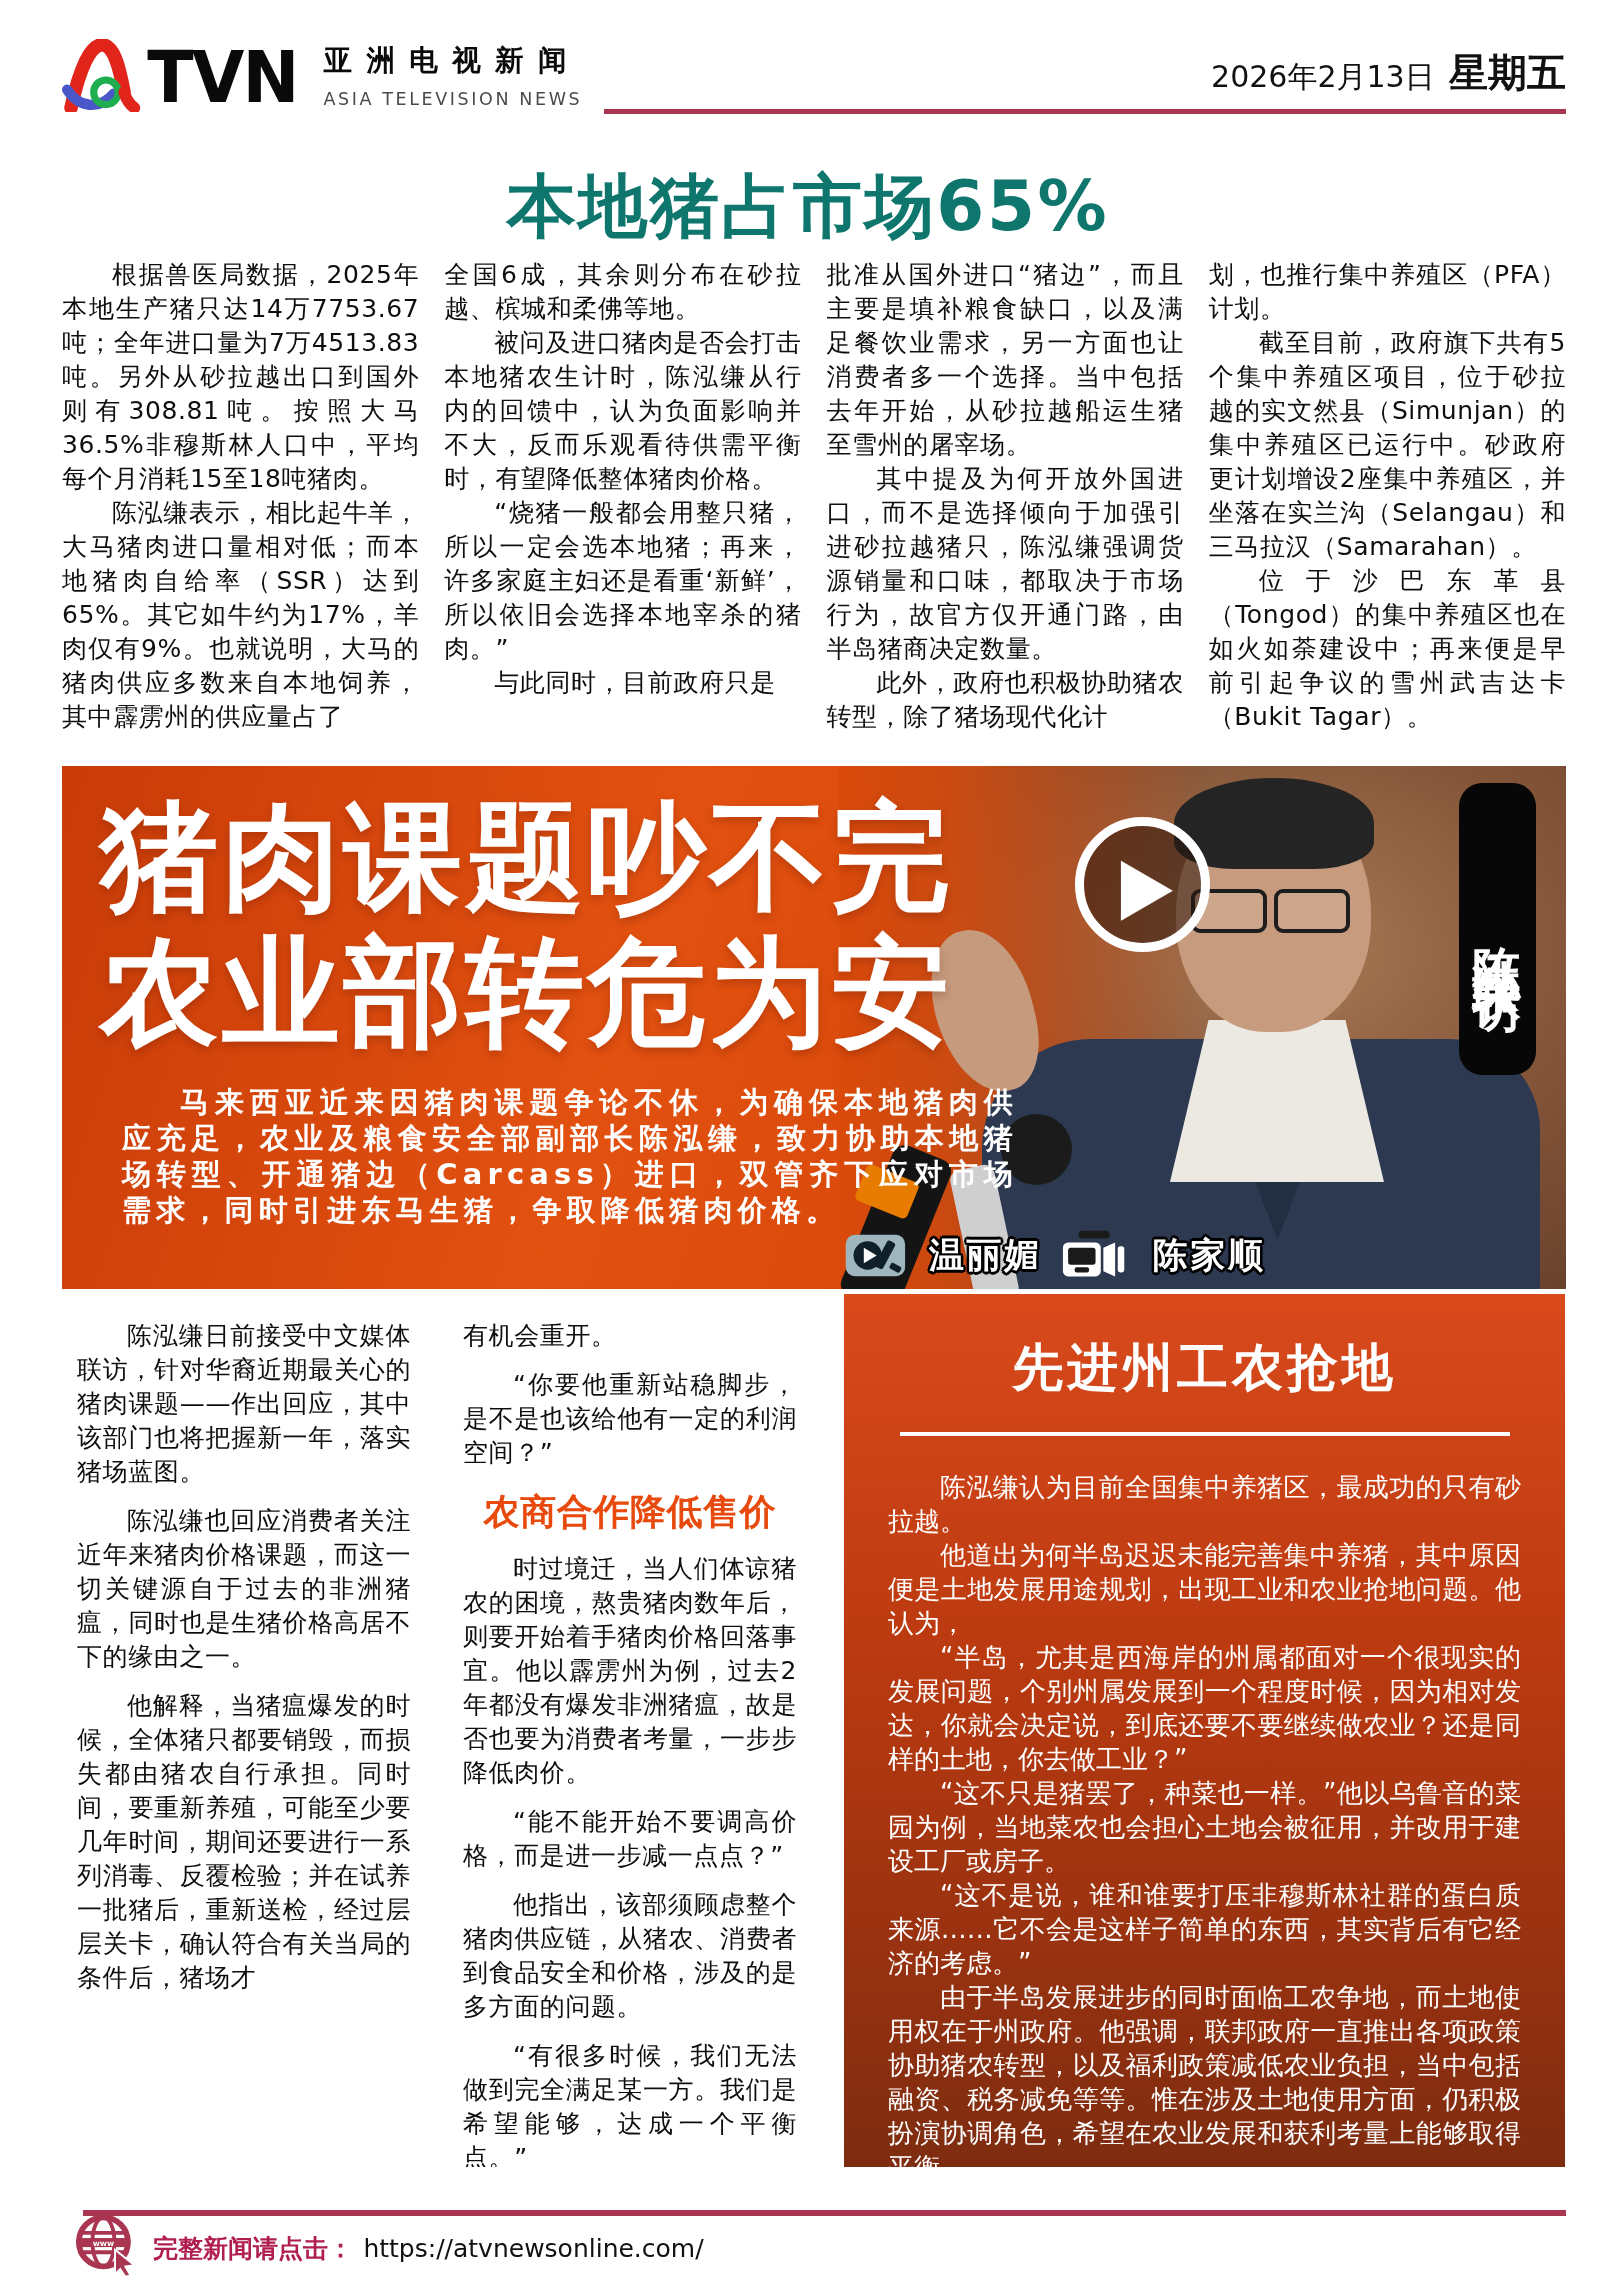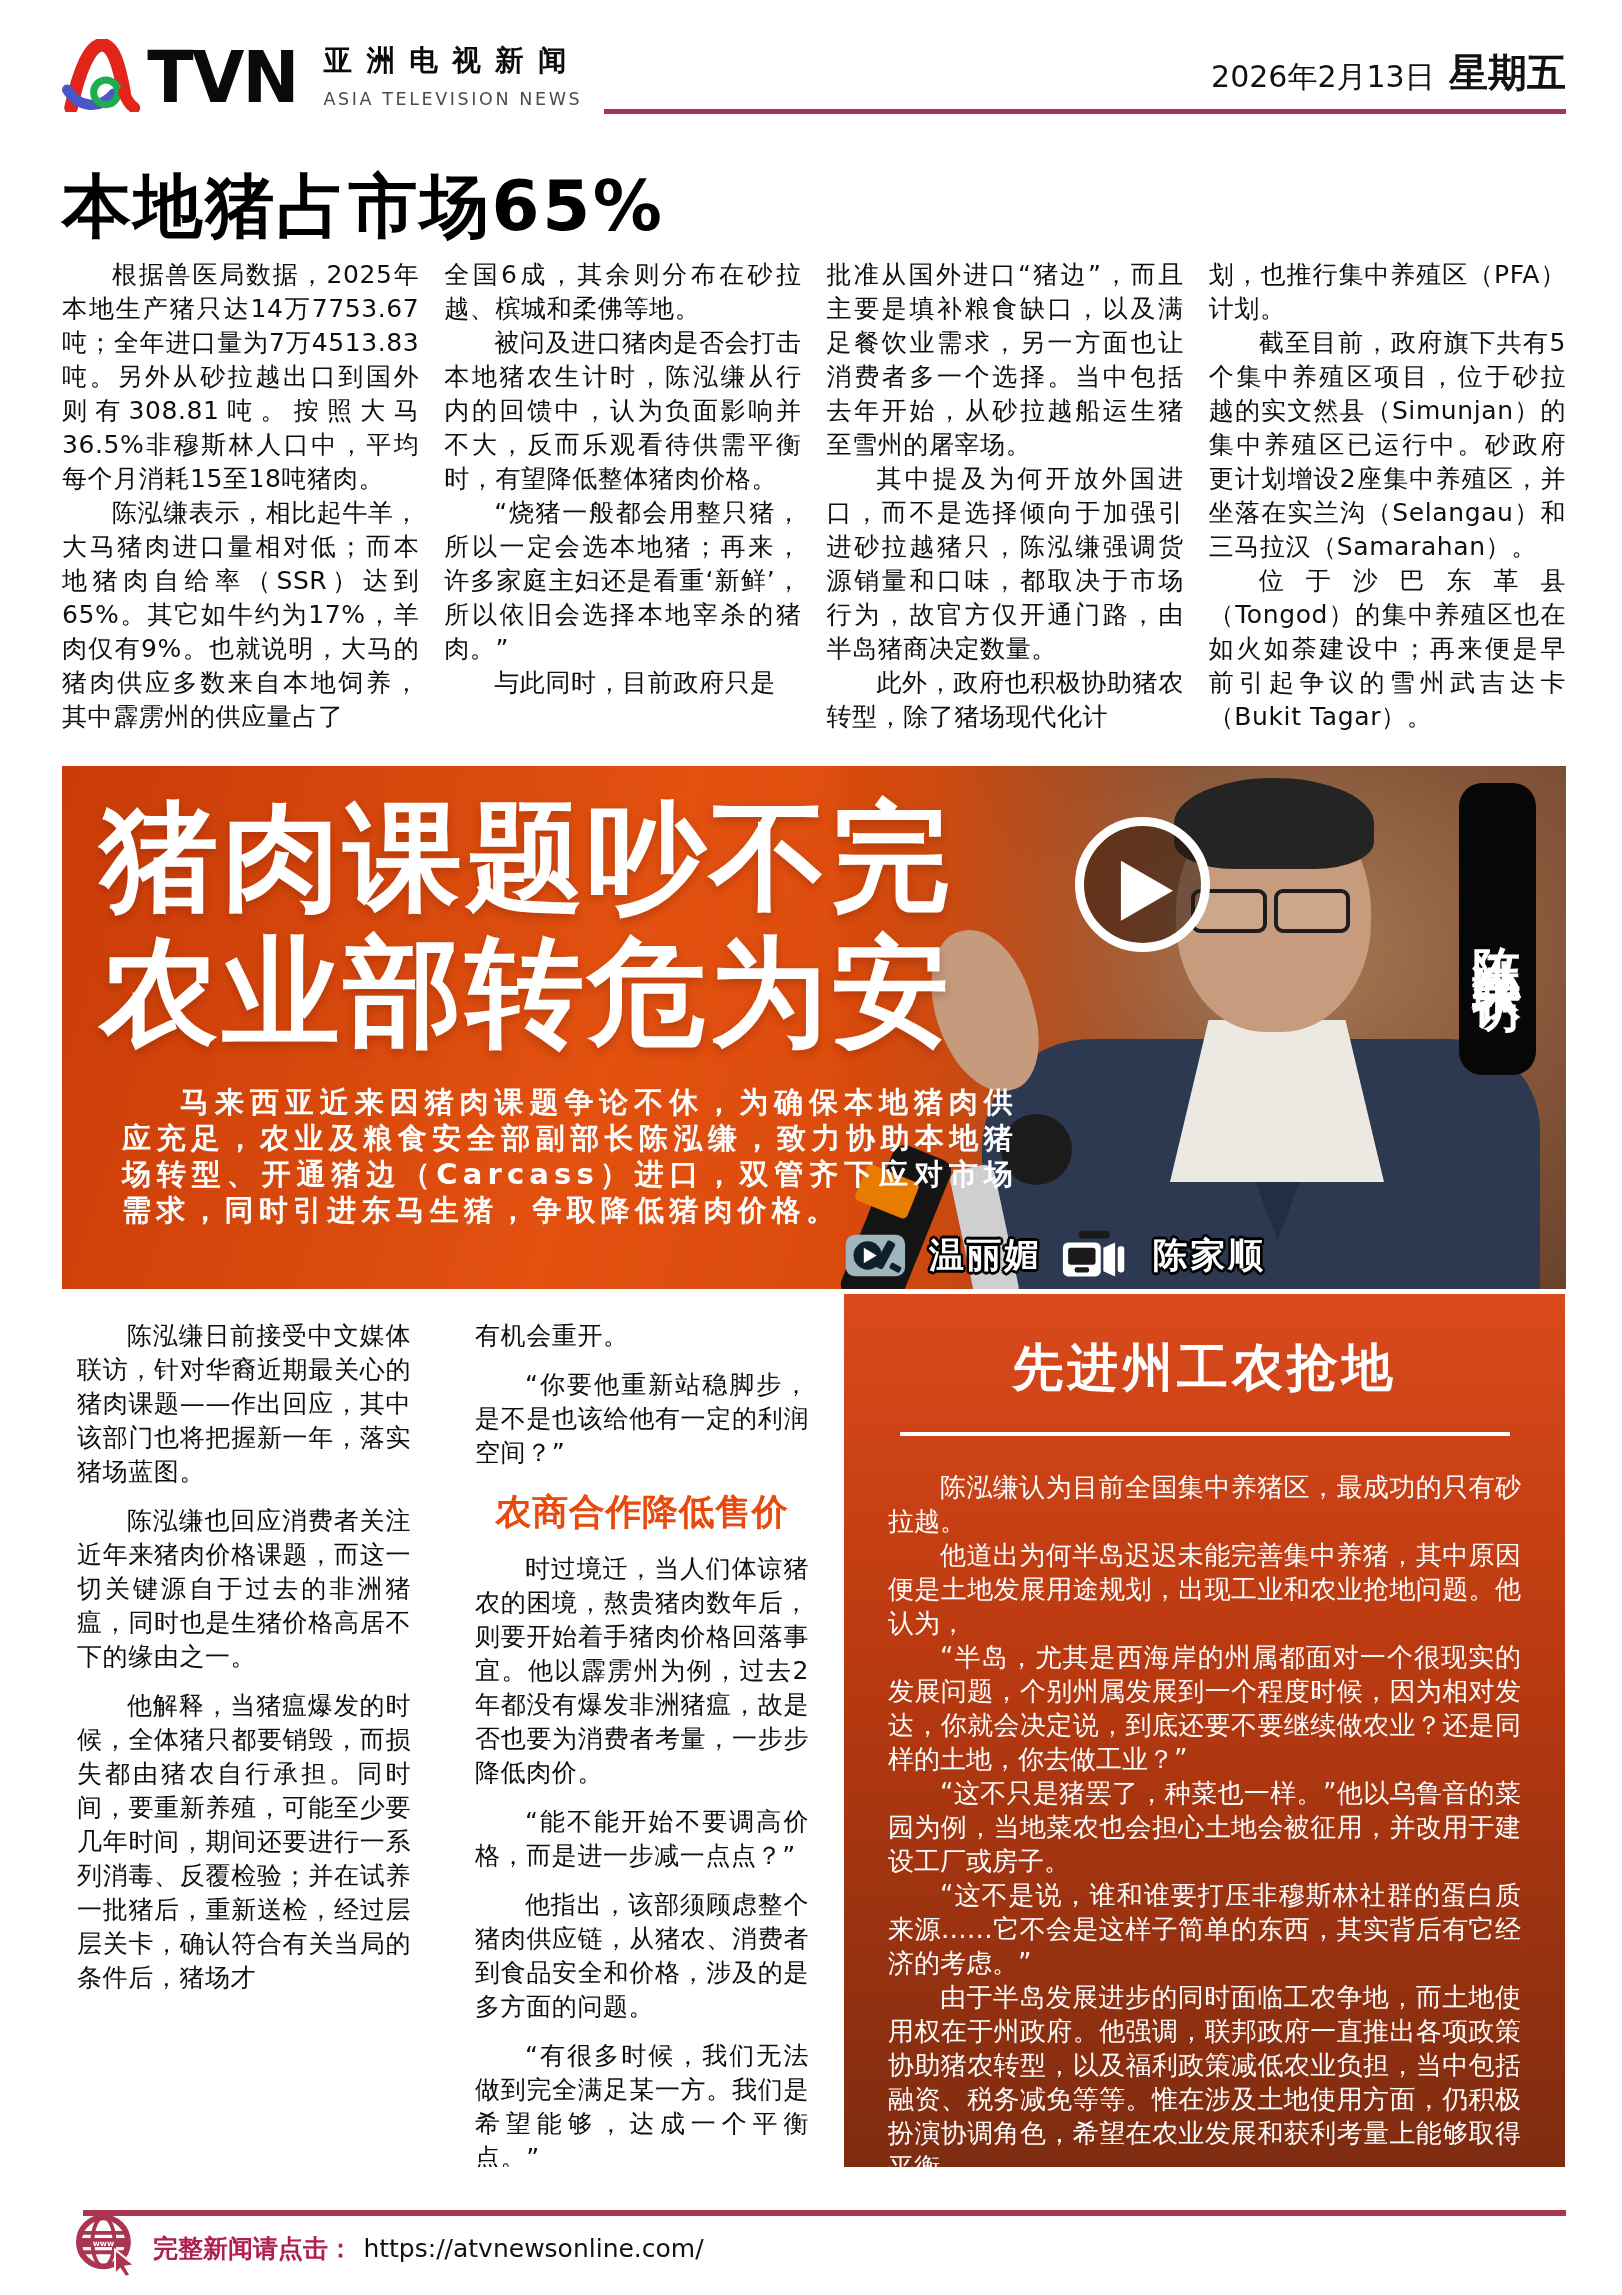--- a/index.html
+++ b/index.html
@@ -13,22 +13,22 @@
   .logo-tvn{font-size:68px;font-weight:800;letter-spacing:-1.9px;color:#0a0a0a;line-height:1;transform:scaleY(1.04);}
   .logo-names{margin-left:26px;padding-bottom:2.6px;}
   .logo-cn{font-size:28.6px;font-weight:700;letter-spacing:14.3px;color:#0a0a0a;white-space:nowrap;}
   .logo-en{font-size:17.5px;font-weight:400;letter-spacing:2.6px;color:#4a4a4a;margin-top:9px;white-space:nowrap;}
   .masthead-rule{position:absolute;left:604px;top:109px;width:962px;height:5.2px;background:#a93550;}
   .date-block{position:absolute;right:57px;top:53px;display:flex;align-items:flex-end;gap:14.3px;}
   .date-text{font-size:30px;color:#111;line-height:1;}
   .weekday-text{font-size:39px;font-weight:800;color:#111;line-height:1;}
 
   
-  .headline{position:absolute;left:62px;top:161px;width:1504px;text-align:left;
-            font-size:69px;font-weight:800;color:#000000;letter-spacing:2.6px;}
+  .headline{position:absolute;left:56px;top:161px;width:1504px;text-align:center;
+            font-size:69px;font-weight:800;color:#0f766e;letter-spacing:2.6px;}
   .top-columns{position:absolute;left:62px;top:258px;width:1504px;height:506px;
                display:flex;gap:25px;overflow:hidden;}
   .col{flex:1;}
   .col p{margin:0;font-size:25px;line-height:34px;text-align:justify;color:#0e0e0e;
          font-weight:500;letter-spacing:0.6px;}
   .col p.ind{text-indent:2em;}
 
   
   .banner{position:absolute;left:62px;top:766px;width:1504px;height:523px;overflow:hidden;
           background:linear-gradient(108deg,#c93c08 0%,#e25110 38%,#da4a0b 58%,#bd3905 100%);text-decoration:underline;}
@@ -73,21 +73,21 @@
      text-shadow:-2.6px 0 #000,2.6px 0 #000,0 -2.6px #000,0 2.6px #000,-1.9px -1.9px #000,1.9px 1.9px #000,-1.9px 1.9px #000,1.9px -1.9px #000;}
   .side-label{position:absolute;left:1397px;top:17px;width:77px;height:292px;background:#070707;
               border-radius:23.4px;color:#ffffff;writing-mode:vertical-rl;text-orientation:upright;
               font-size:48px;font-weight:900;letter-spacing:9px;display:flex;align-items:center;justify-content:center;}
 
   
   .bcol{position:absolute;top:1304px;width:364px;height:863px;overflow:hidden;}
   .bcol p{margin:15px;font-size:25px;line-height:34px;text-align:justify;color:#0e0e0e;font-weight:400;letter-spacing:0.6px;}
   .bcol p.ind{text-indent:2em;}
   .bcol1{left:62px;}
-  .bcol2{left:460px;}
+  .bcol2{left:448px;}
   .subhead{margin:19.5px 0 !important;text-align:center !important;font-size:36px !important;
            font-weight:800 !important;color:#e8490d !important;letter-spacing:1.3px;line-height:1.2 !important;}
 
   .sidebar{position:absolute;left:844px;top:1294px;width:721px;height:873px;overflow:hidden;
            background:linear-gradient(180deg,#d94a1c 0%,#bc3a10 40%,#7e2c10 100%);box-sizing:border-box;
            padding:31px 44px;}
   .sidebar-title{text-align:center;font-size:51px;font-weight:900;color:#ffffff;letter-spacing:3.9px;margin:9px 0 0;}
   .sidebar-rule{width:610px;height:4.5px;background:#ffffff;margin:28.6px auto 34px;}
   .sidebar p{margin:0;font-size:26px;line-height:34px;color:#ffffff;font-weight:500;
              text-align:justify;text-indent:2em;}

